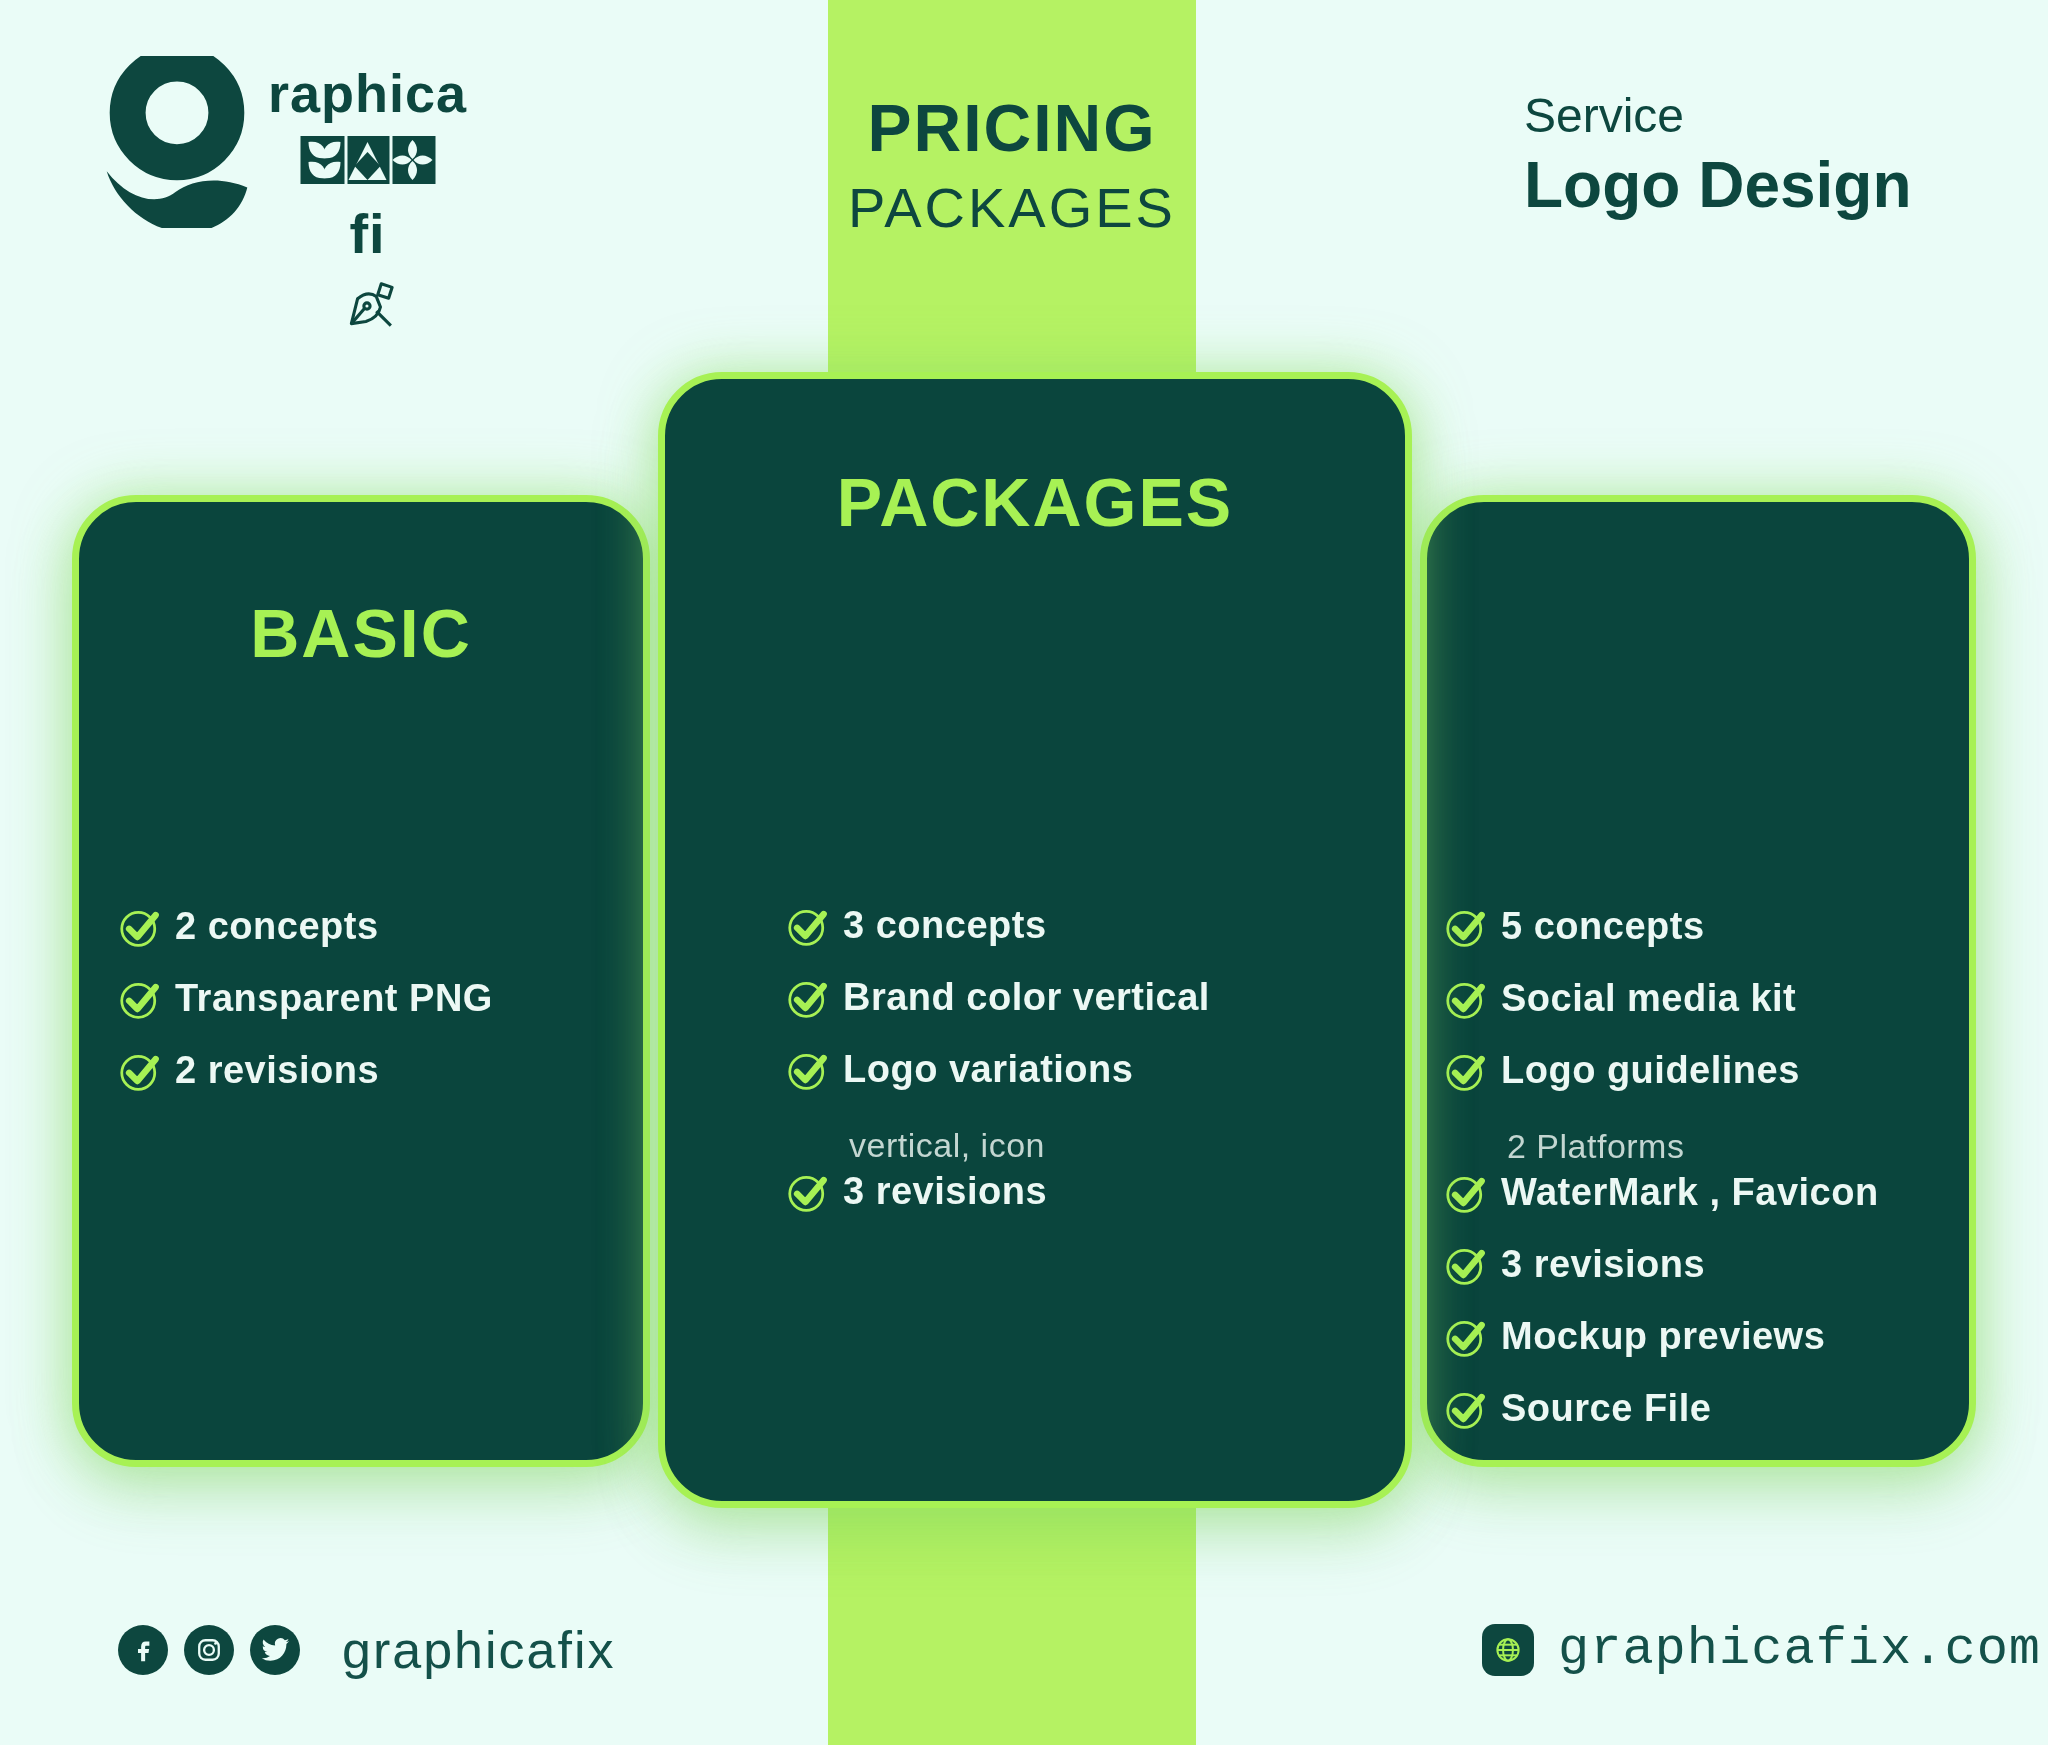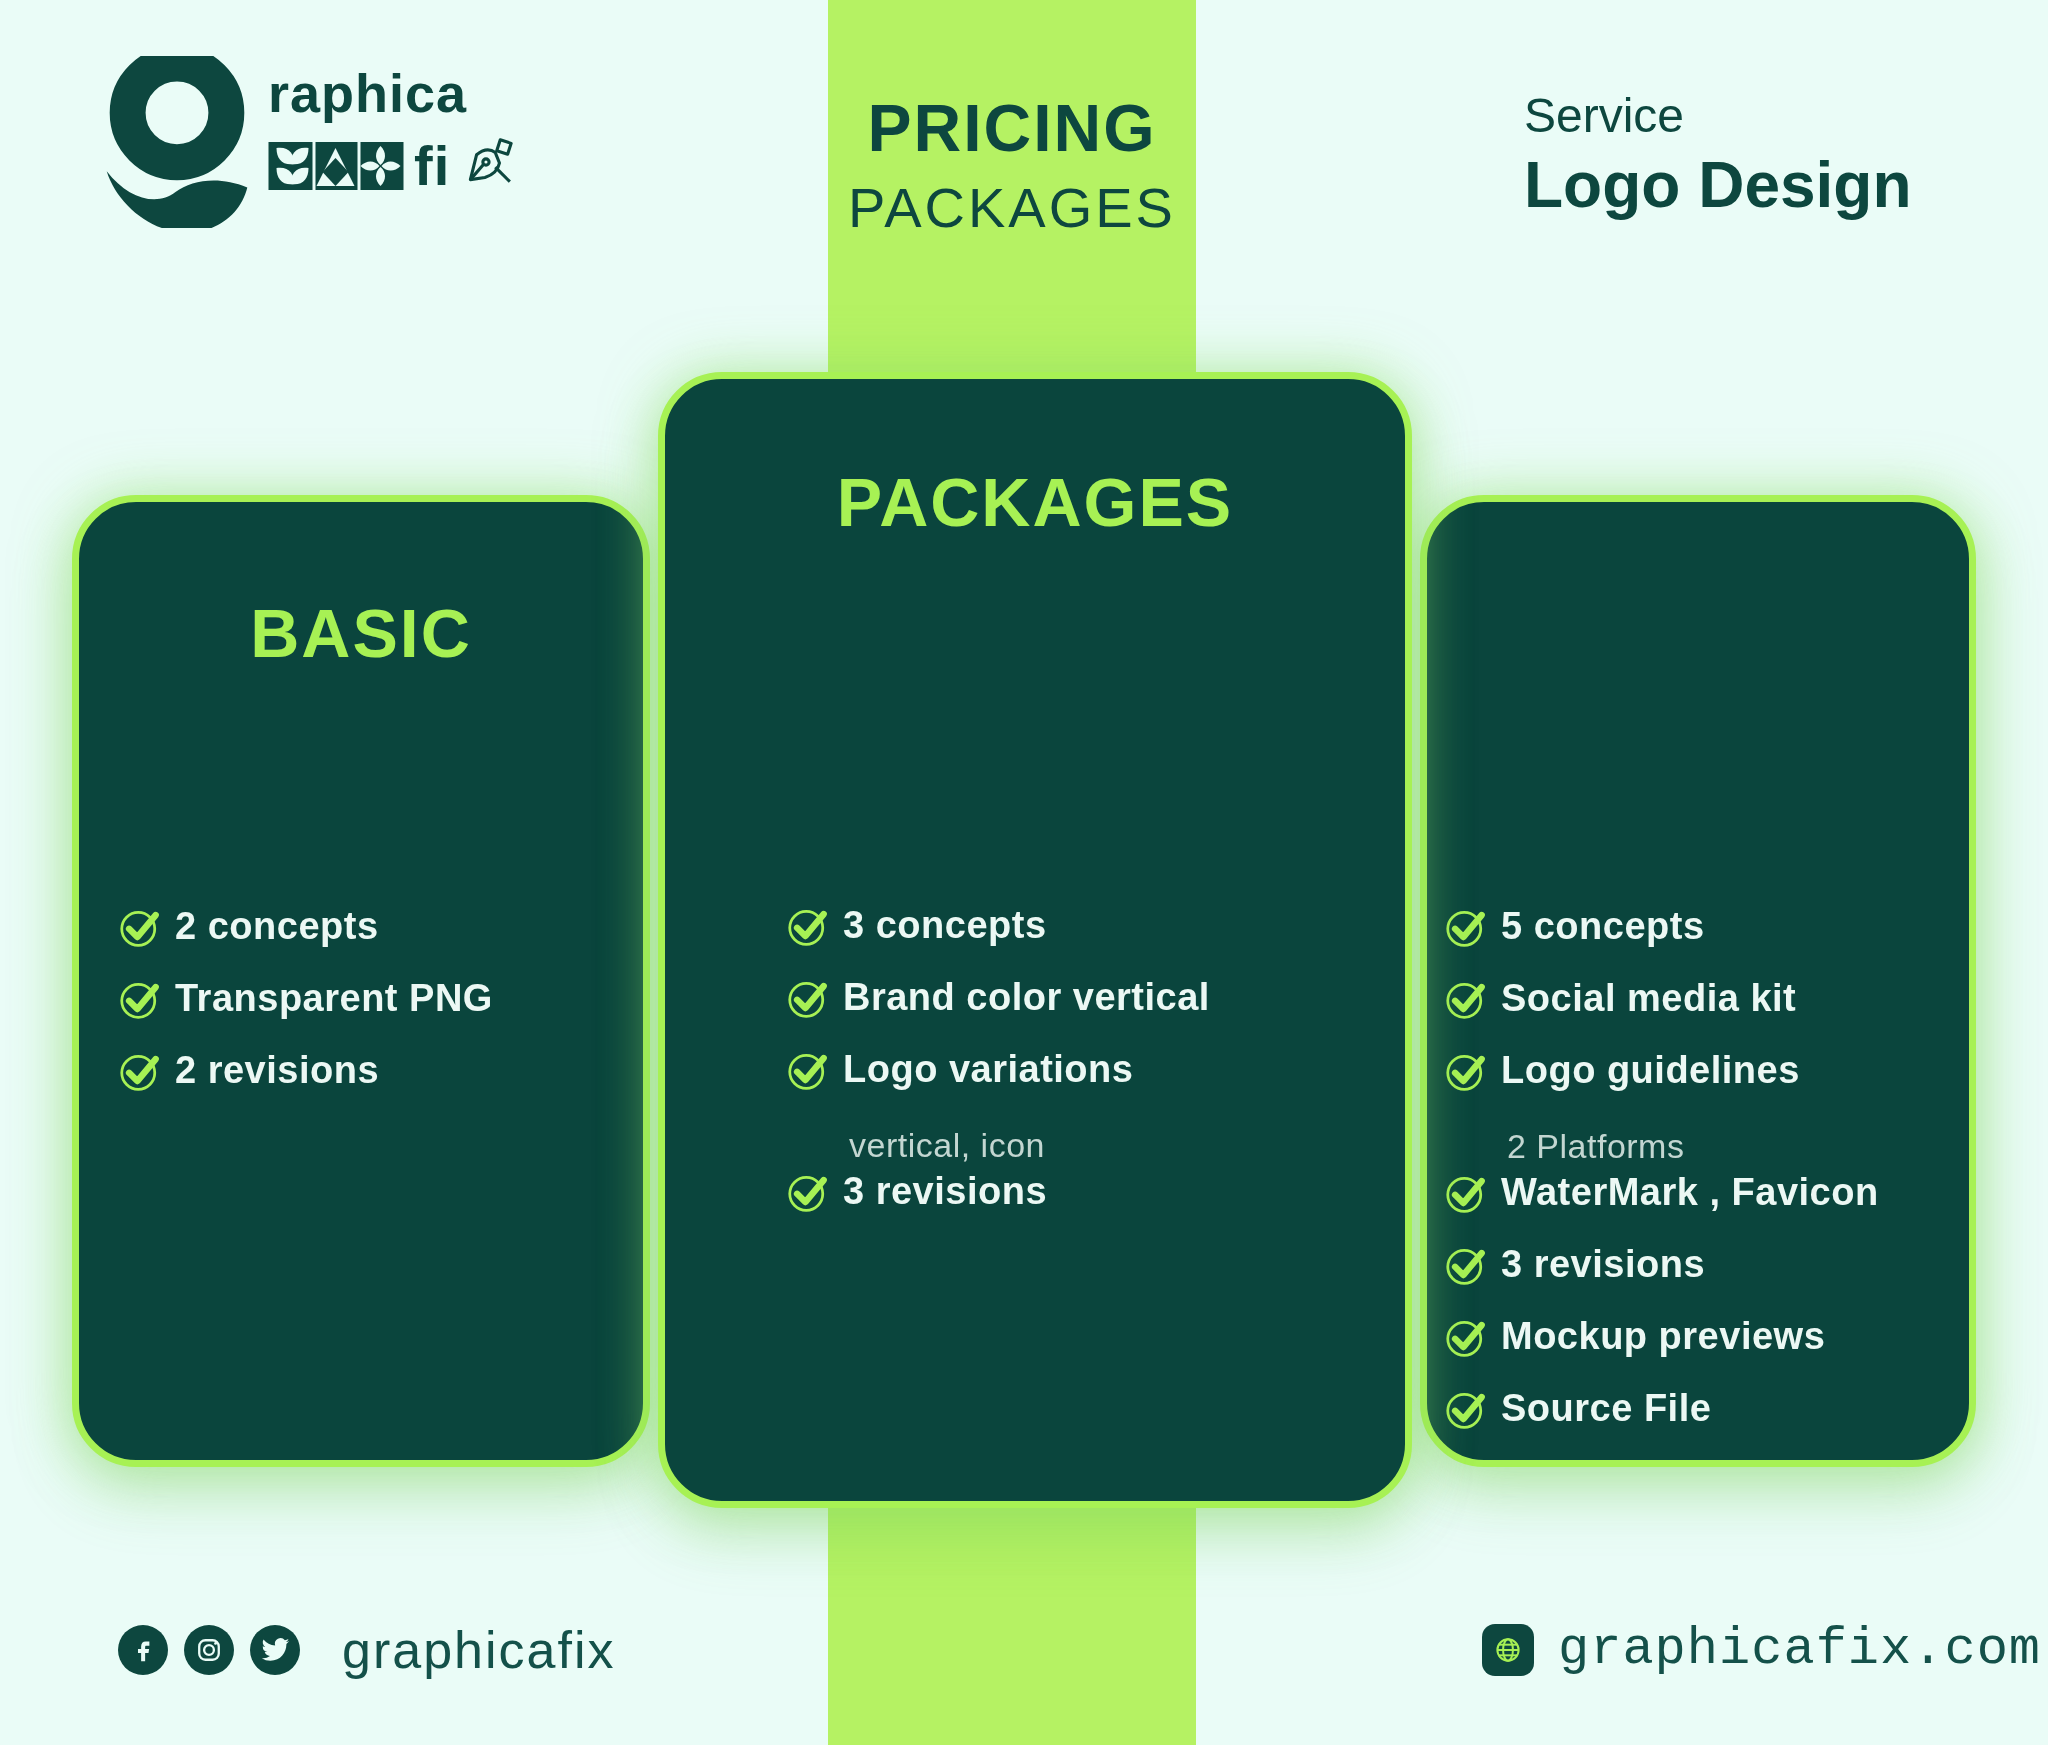--- a/index.html
+++ b/index.html
@@ -18,21 +18,21 @@
     position:relative;width:2048px;height:1745px;overflow:hidden;
     background:var(--background);
   }
   
   .band{position:absolute;left:828px;top:0;width:368px;height:1745px;background:var(--band);}
 
   
   .brand{position:absolute;left:102px;top:56px;display:flex;align-items:flex-start;}
   .brand-text{margin-left:16px;}
   .brand-word{font-size:54px;font-weight:600;color:var(--brand);letter-spacing:1px;margin-top:10px;line-height:1;}
-  .brand-row2{display:flex;align-items:flex-end;gap:10px;margin-top:16px;}
+  .brand-row2{display:flex;align-items:center;gap:18px;margin-top:16px;flex-direction:column;}
   .brand-fi{font-size:56px;font-weight:700;color:var(--brand);line-height:1;letter-spacing:1px;}
 
   .title-block{position:absolute;left:828px;top:94px;width:368px;text-align:center;color:var(--brand);}
   .title-line1{font-size:66px;font-weight:800;letter-spacing:2px;line-height:1.05;}
   .title-line2{font-size:56px;font-weight:300;letter-spacing:3px;line-height:1.05;margin-top:16px;}
 
   .service-block{position:absolute;left:1524px;top:88px;color:var(--brand);}
   .service-label{font-size:48px;font-weight:300;line-height:1.15;}
   .service-name{font-size:64px;font-weight:700;line-height:1.15;margin-top:6px;}
 

